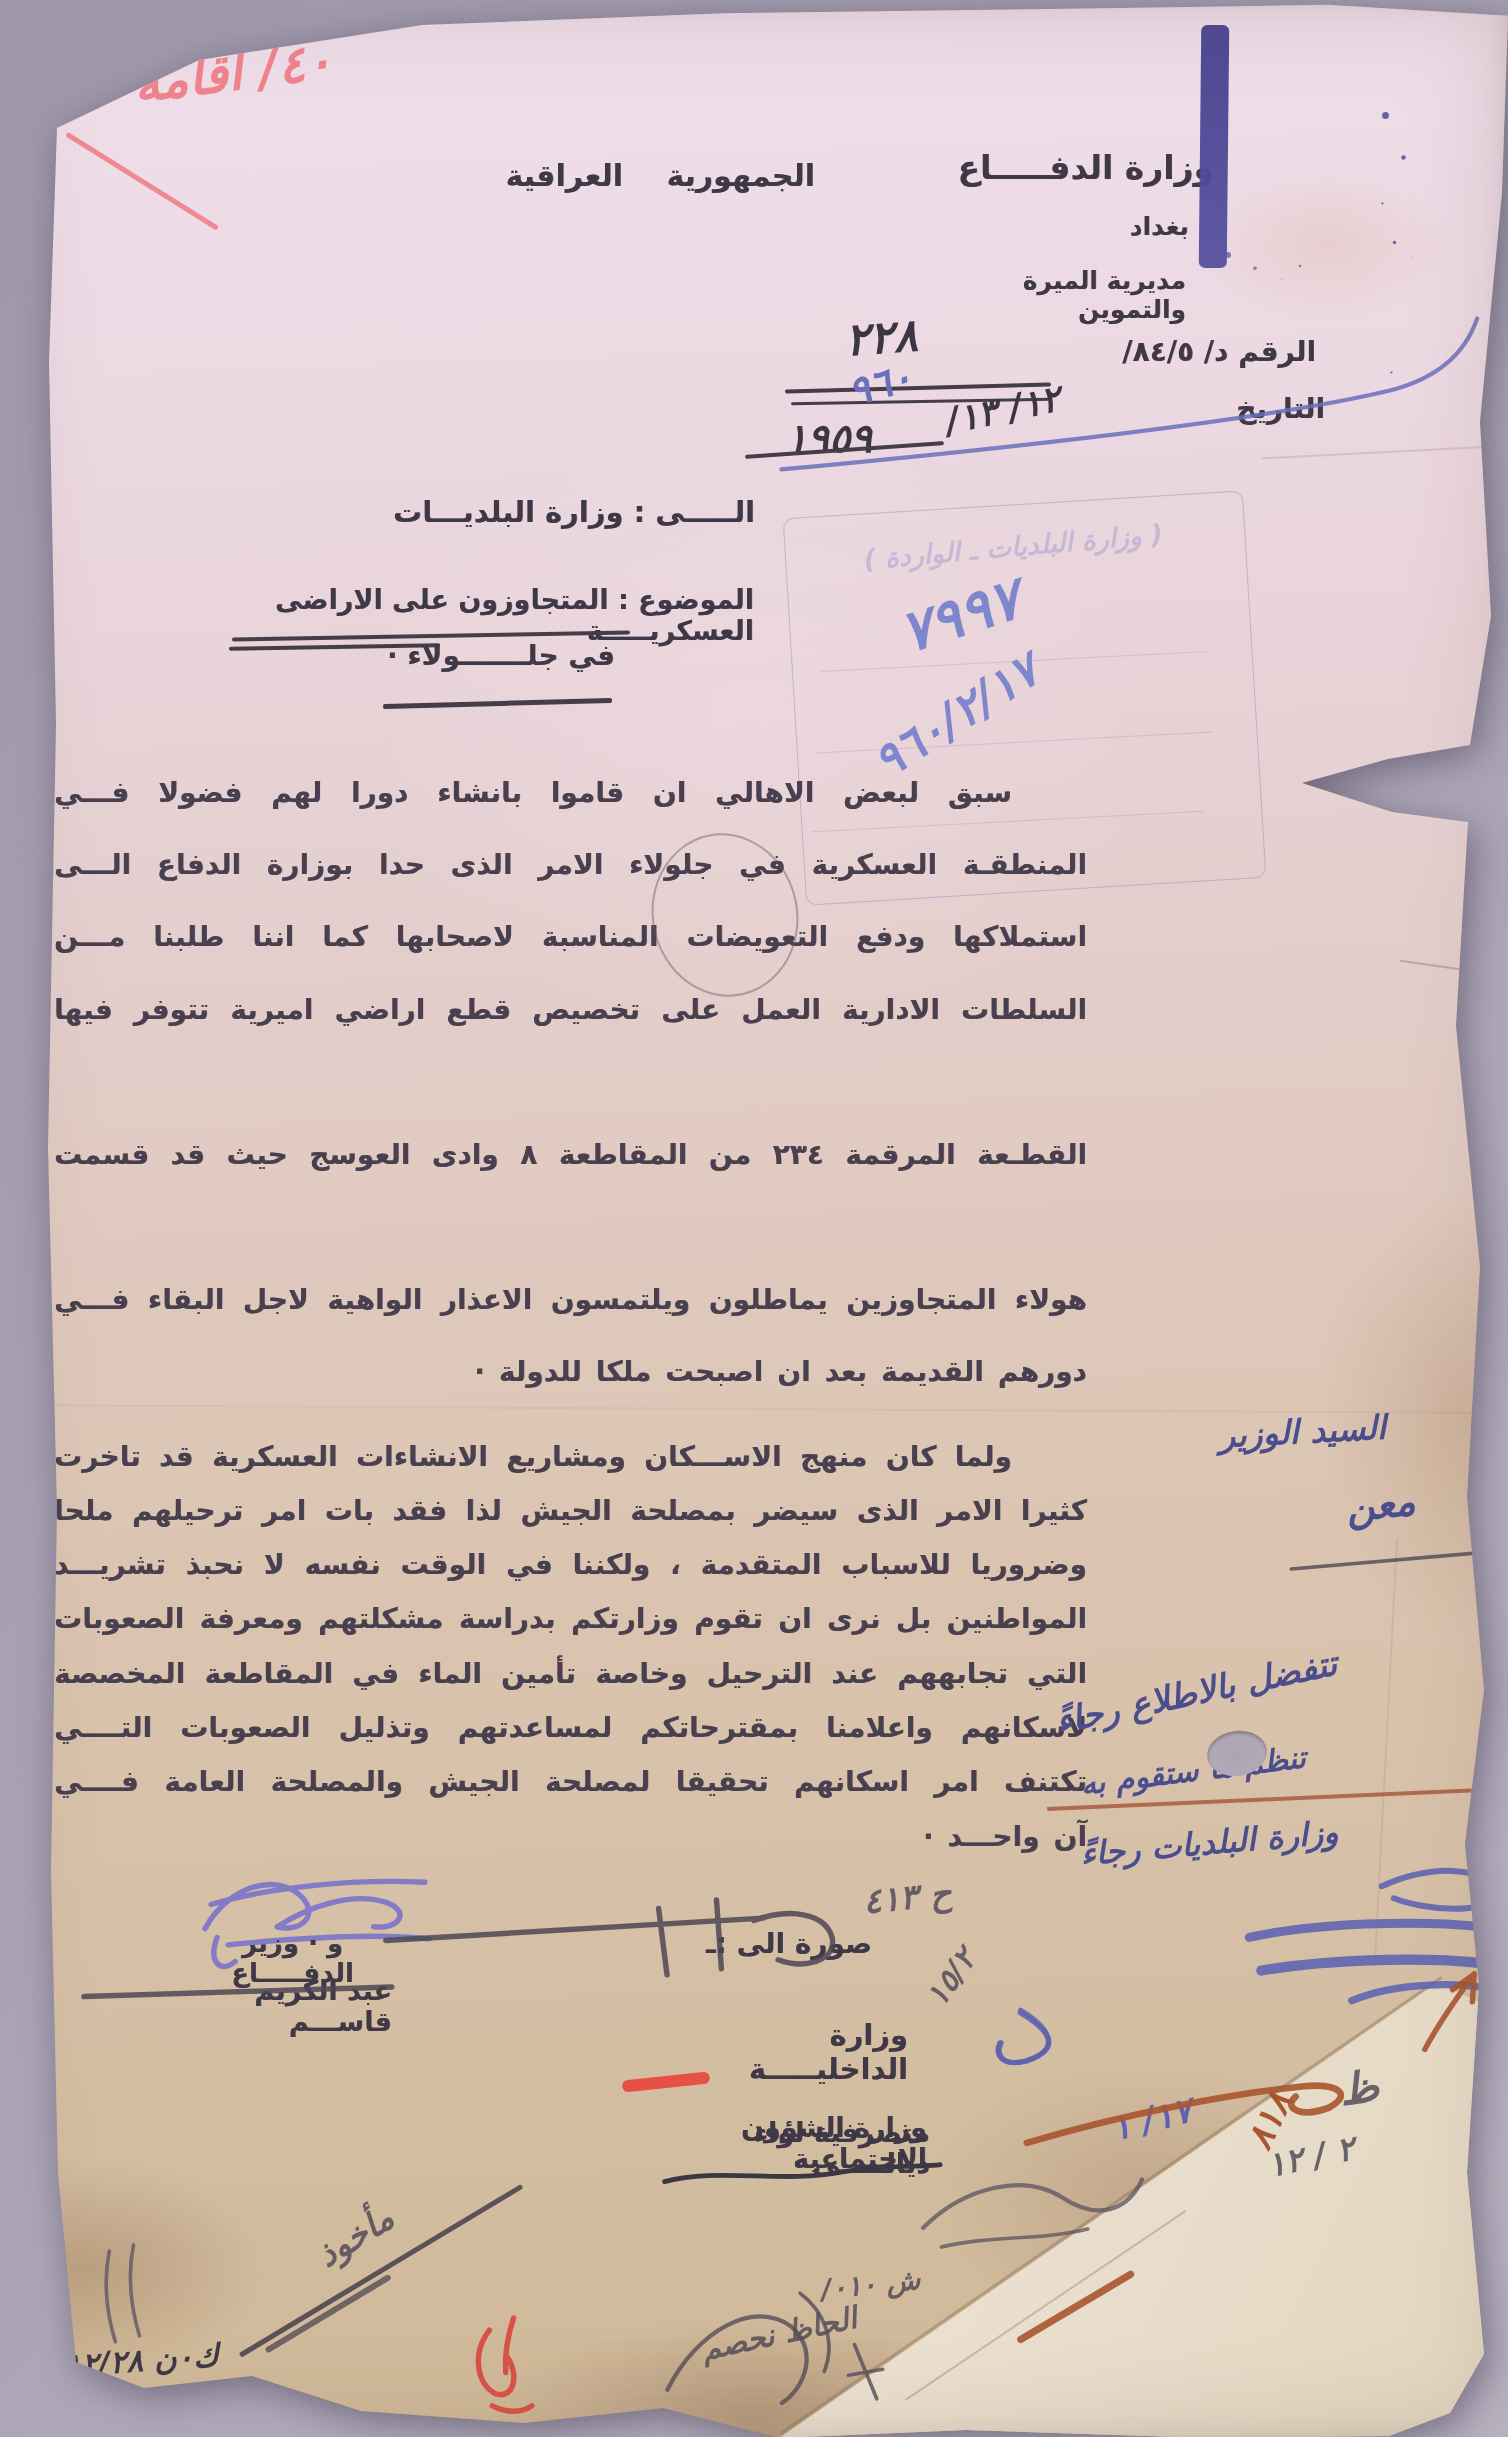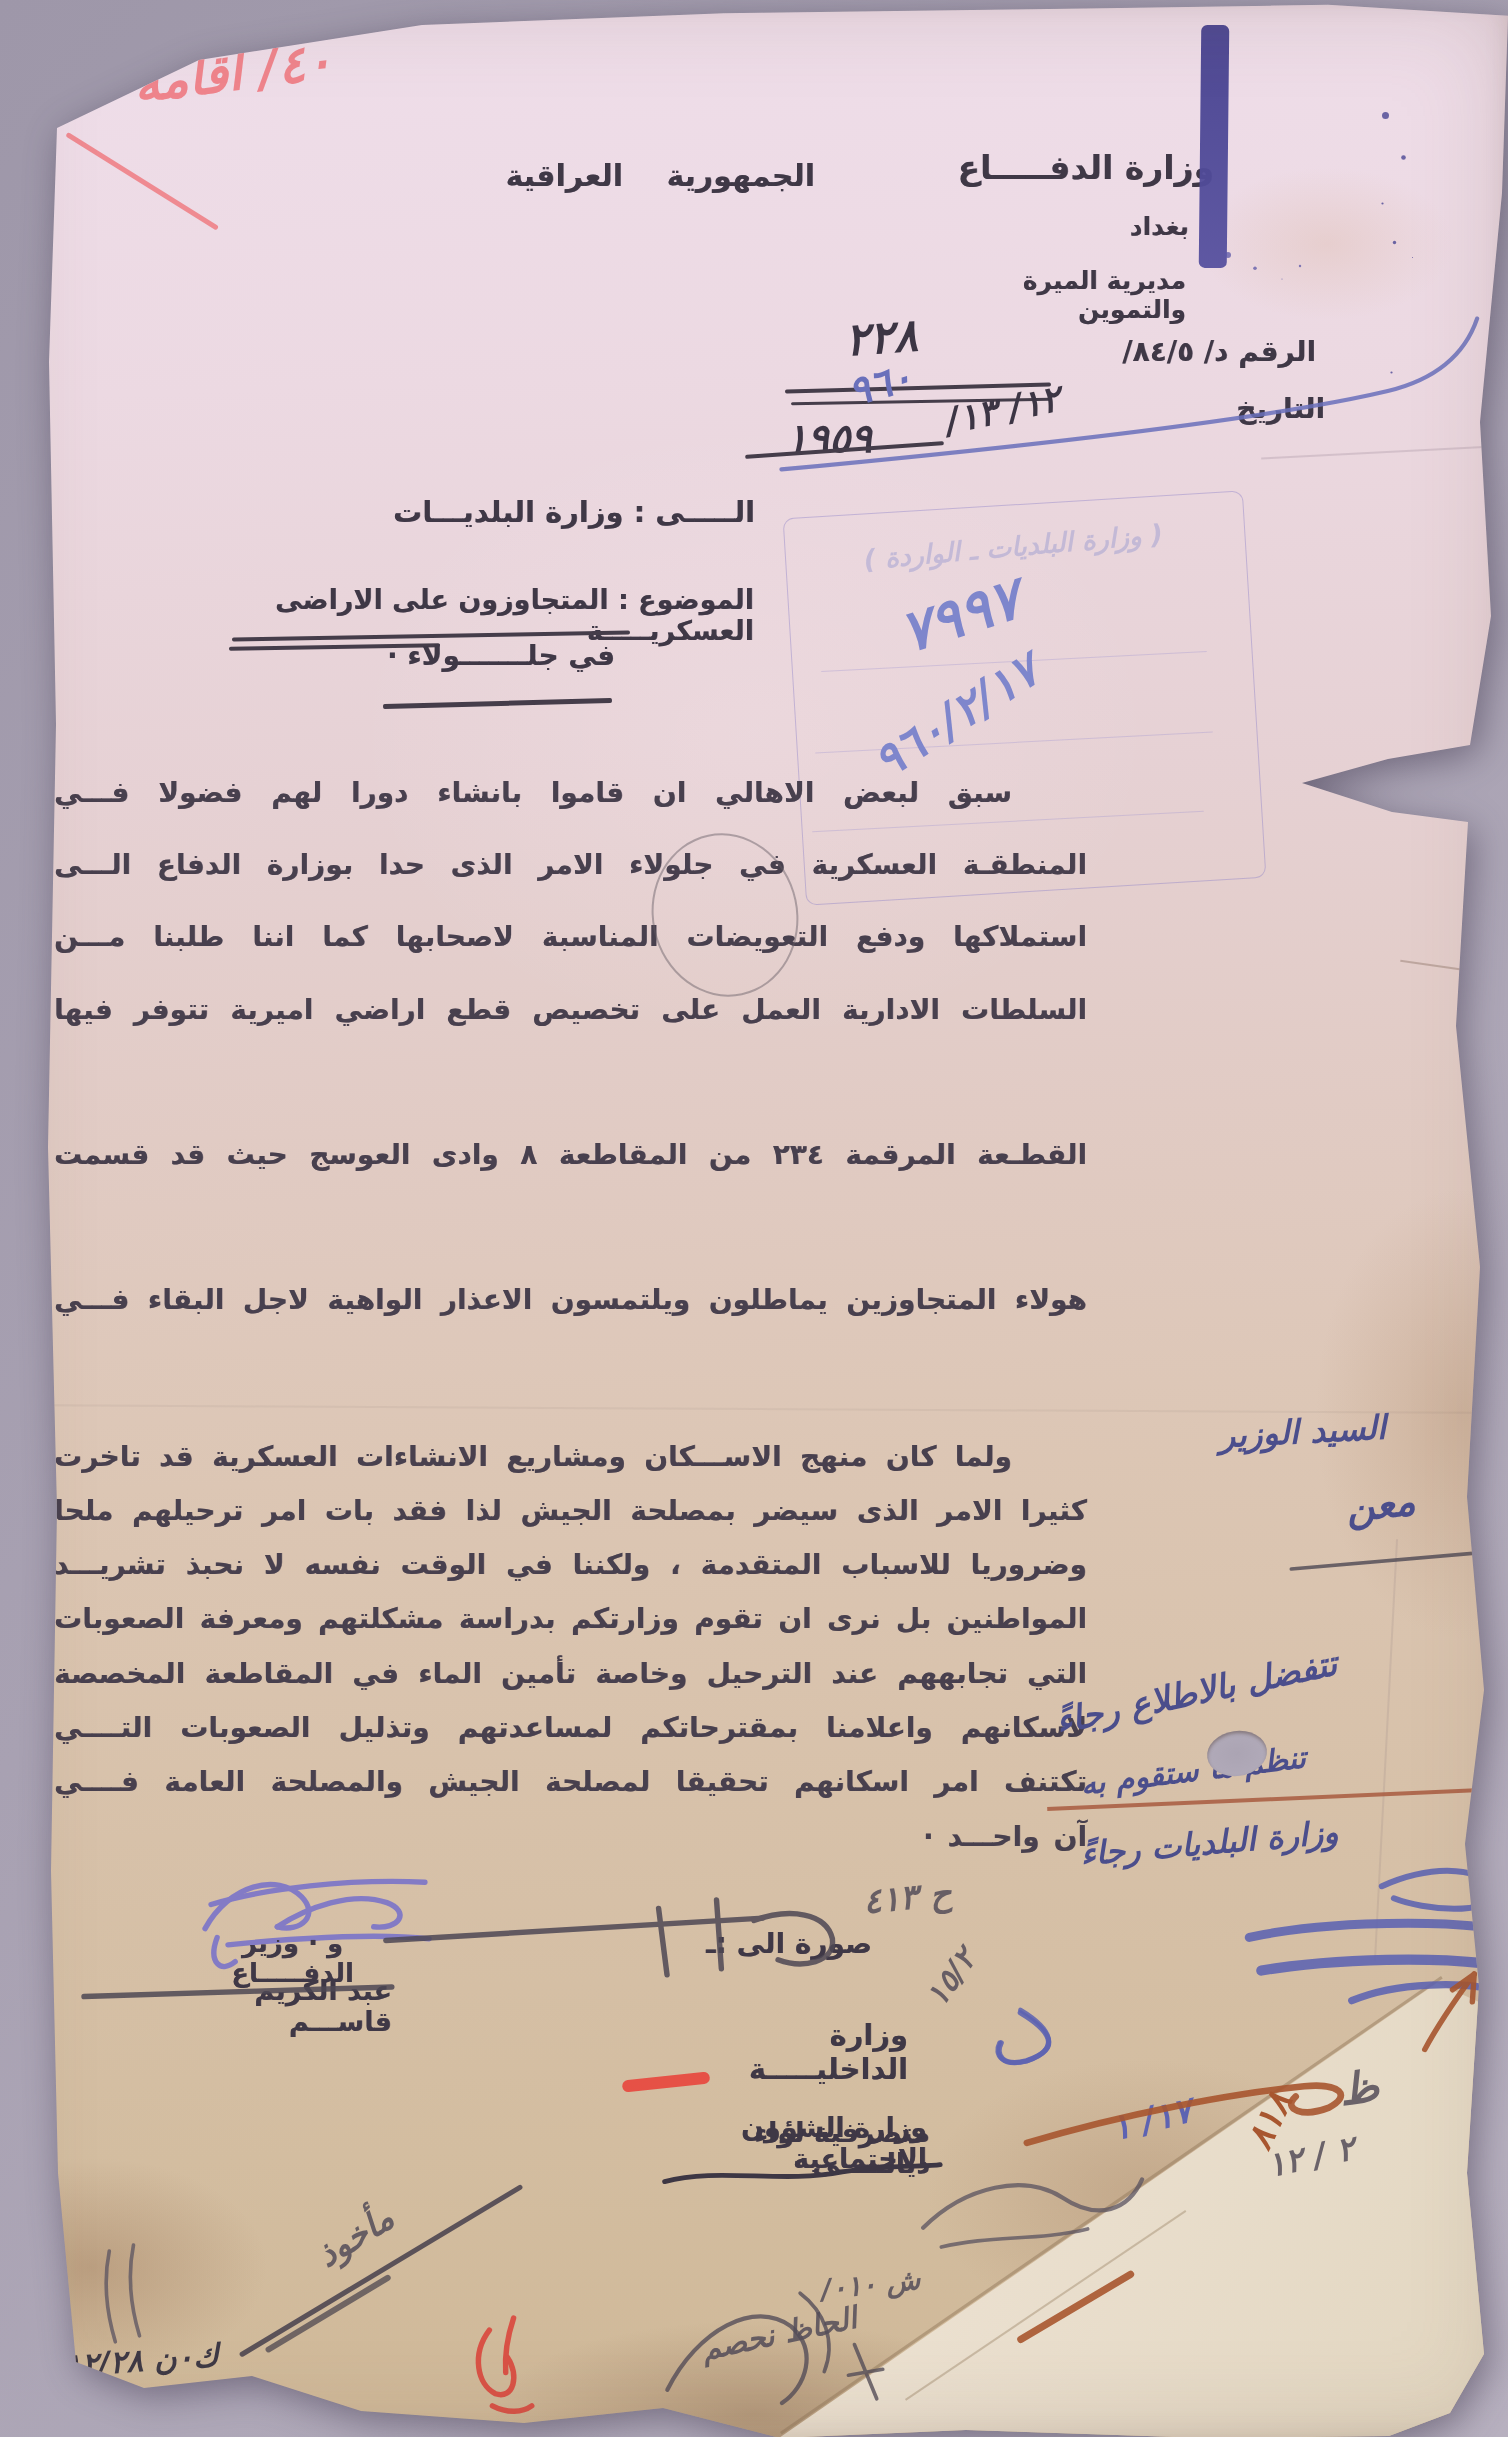--- a/index.html
+++ b/index.html
@@ -110,20 +110,21 @@
 
       <div class="abs ar hw redpen" style="left:51px;top:48px;font-size:51px;letter-spacing:4.8px;transform:rotate(-7deg);opacity:.85;">٤٠/ اقامه عم</div>
       <div class="abs" style="left:68px;top:132px;width:178px;height:5.4px;background:#ef757c;border-radius:3px;transform-origin:0 0;transform:rotate(32deg);opacity:.8;"></div>
 
       <div class="abs ar body-line indent" style="top:776px;">سبق لبعض الاهالي ان قاموا بانشاء دورا لهم فضولا فـــي</div>
       <div class="abs ar body-line" style="top:848px;">المنطقـة العسكرية في جلولاء الامر الذى حدا بوزارة الدفاع الـــى</div>
       <div class="abs ar body-line" style="top:920px;">استملاكها ودفع التعويضات المناسبة لاصحابها كما اننا طلبنا مـــن</div>
       <div class="abs ar body-line" style="top:993px;">السلطات الادارية العمل على تخصيص قطع اراضي اميرية تتوفر فيها</div>
       <div class="abs ar body-line" style="top:1138px;">القطـعة المرقمة ٢٣٤ من المقاطعة ٨ وادى العوسج حيث قد قسمت</div>
       <div class="abs ar body-line" style="top:1283px;">هولاء المتجاوزين يماطلون ويلتمسون الاعذار الواهية لاجل البقاء فـــي</div>
+      <div class="abs ar body-line no-justify" style="top:1355px;">دورهم القديمة بعد ان اصبحت ملكا للدولة ·</div>
 
       <div class="abs" style="left:652px;top:833px;width:142px;height:160px;border:2.4px solid rgba(100,90,100,.45);border-radius:50%;transform:rotate(-12deg);"></div>
 
       <div class="abs ar body-line indent" style="top:1440px;">ولما كان منهج الاســـكان ومشاريع الانشاءات العسكرية قد تاخرت</div>
       <div class="abs ar body-line" style="top:1494px;">كثيرا الامر الذى سيضر بمصلحة الجيش لذا فقد بات امر ترحيلهم ملحا</div>
       <div class="abs ar body-line" style="top:1548px;">وضروريا للاسباب المتقدمة ، ولكننا في الوقت نفسه لا نحبذ تشريـــد</div>
       <div class="abs ar body-line" style="top:1602px;">المواطنين بل نرى ان تقوم وزارتكم بدراسة مشكلتهم ومعرفة الصعوبات</div>
       <div class="abs ar body-line" style="top:1657px;">التي تجابههم عند الترحيل وخاصة تأمين الماء في المقاطعة المخصصة</div>
       <div class="abs ar body-line" style="top:1711px;">لاسكانهم واعلامنا بمقترحاتكم لمساعدتهم وتذليل الصعوبات التــــي</div>
       <div class="abs ar body-line" style="top:1765px;">تكتنف امر اسكانهم تحقيقا لمصلحة الجيش والمصلحة العامة فــــي</div>

